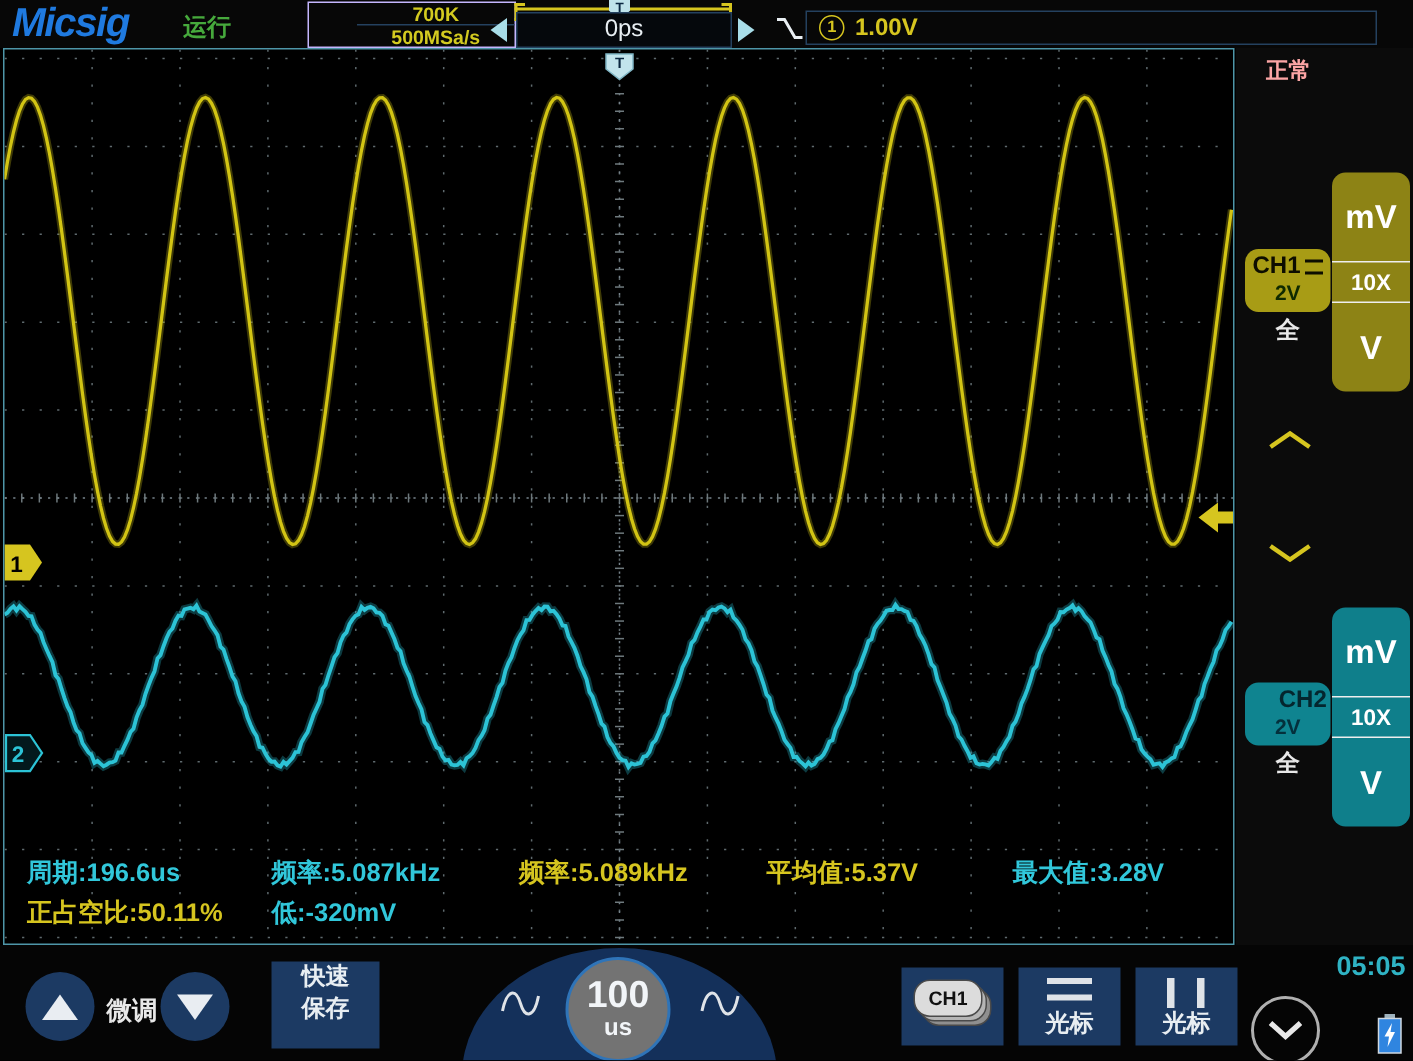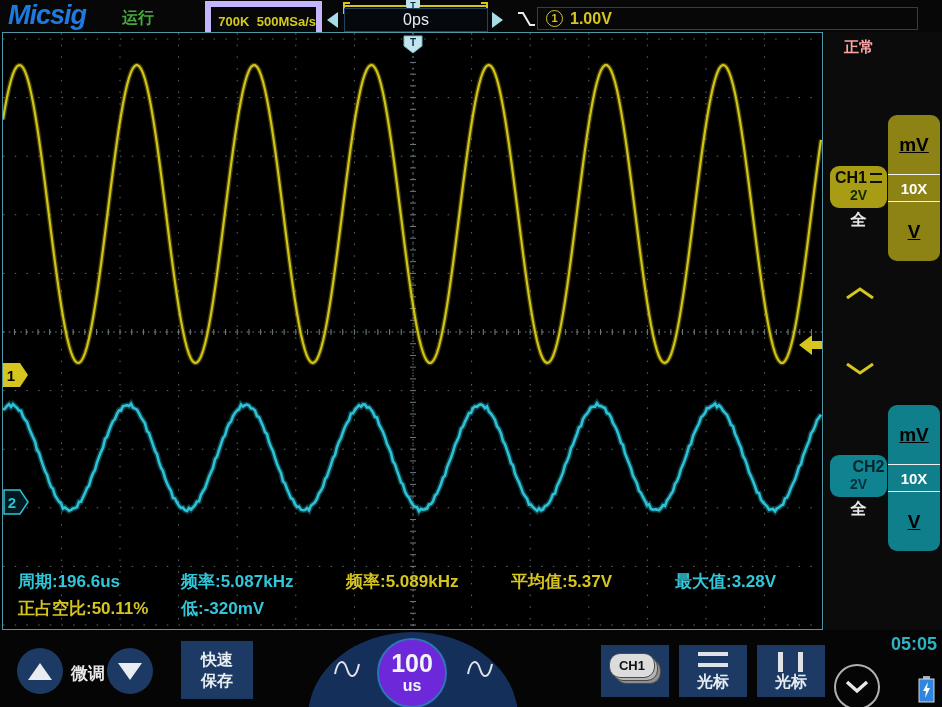--- a/index.html
+++ b/index.html
@@ -4,22 +4,22 @@
 <style>
   html,body{margin:0;padding:0;background:#000;}
   #app{position:relative;width:942px;height:707px;background:#000;overflow:hidden;
        font-family:"Liberation Sans",sans-serif;-webkit-font-smoothing:antialiased;}
 
   
   #topbar{position:absolute;left:0;top:0;width:942px;height:32px;background:#070707;}
   .logo{position:absolute;left:8px;top:0px;font-size:27px;font-weight:bold;font-style:italic;
         color:#1f7ae0;letter-spacing:-1px;}
   .run-status{position:absolute;left:122px;top:8px;font-size:16px;font-weight:bold;color:#46a93c;}
-  .depth-box{position:absolute;left:205px;top:1px;width:105px;height:29px;border:6px solid #c4b5fd;
-             display:flex;flex-direction:row;}
+  .depth-box{position:absolute;left:205px;top:1px;width:105px;height:29px;border:1px solid #c4b5fd;
+             display:flex;flex-direction:column;padding-left:32px;}
   .depth-box>div{flex:1;display:flex;align-items:center;justify-content:center;
                  color:#d3ca20;font-size:13px;font-weight:bold;line-height:1;}
   .depth-box>div:first-child{border-bottom:1px solid #24415f;}
   .hslider{position:absolute;left:343px;top:2px;width:145px;height:9px;}
   .hslider .track{position:absolute;left:0;top:3px;width:145px;height:2px;background:#d6c51f;}
   .hslider .brk-l{position:absolute;left:0;top:0;width:5px;height:8px;
         border-left:2px solid #d6c51f;border-top:2px solid #d6c51f;border-bottom:2px solid #d6c51f;}
   .hslider .brk-r{position:absolute;right:0;top:0;width:5px;height:8px;
         border-right:2px solid #d6c51f;border-top:2px solid #d6c51f;border-bottom:2px solid #d6c51f;}
   .mini-t{position:absolute;left:63px;top:-2px;width:14px;height:13px;background:#bfe3ea;
@@ -51,21 +51,21 @@
   .meas-row span{position:absolute;top:0;font-size:17px;font-weight:bold;white-space:nowrap;}
   .m-cyan{color:#31c7da;}
   .m-yellow{color:#d6c51f;}
 
   
   #sidebar{position:absolute;left:824px;top:32px;width:118px;height:598px;background:#0b0b0b;}
   .normal-lbl{position:absolute;left:20px;top:6px;color:#fca5a5;font-size:15px;font-weight:bold;}
   .vpanel{position:absolute;width:52px;height:146px;border-radius:9px;display:flex;flex-direction:column;
           overflow:hidden;}
   .vpanel .u{flex:1;display:flex;align-items:center;justify-content:center;
-             font-size:19px;font-weight:bold;color:#000000;text-decoration:underline;}
+             font-size:22px;font-weight:bold;color:#ffffff;}
   .vpanel .probe{height:26px;display:flex;align-items:center;justify-content:center;
              color:#fff;font-size:15px;font-weight:bold;
              border-top:1.5px solid #eee;border-bottom:1.5px solid #eee;}
   .p-olive{background:#8d8315;left:64px;top:83px;}
   .p-teal{background:#0f7f8b;left:64px;top:373px;}
   .chbadge{position:absolute;width:57px;height:42px;border-radius:9px;text-align:center;left:6px;}
   .b-olive{background:#a89c15;top:134px;}
   .b-teal{background:#0f8490;top:423px;}
   .chbadge .nm{font-size:16px;font-weight:bold;color:#0d0d00;line-height:20px;margin-top:2px;
                display:flex;align-items:center;justify-content:center;gap:3px;}
@@ -87,25 +87,25 @@
   .circle-btn{position:absolute;width:46px;height:46px;border-radius:50%;background:#1c3a63;
               display:flex;align-items:center;justify-content:center;}
   .tri-up{width:0;height:0;border-left:12px solid transparent;border-right:12px solid transparent;
           border-bottom:17px solid #e9edf2;}
   .tri-down{width:0;height:0;border-left:12px solid transparent;border-right:12px solid transparent;
           border-top:17px solid #e9edf2;}
   .fine-lbl{position:absolute;left:66px;top:32px;width:44px;text-align:center;color:#e8e8e8;
             font-size:17px;font-weight:bold;}
   .save-btn{position:absolute;left:181px;top:11px;width:72px;height:58px;background:#1c3a63;
             color:#e8eef2;font-size:16px;font-weight:bold;display:flex;flex-direction:column;
-            align-items:center;justify-content:center;line-height:21px;}
+            align-items:center;line-height:21px;}
   .big-ellipse{position:absolute;left:308px;top:2px;width:210px;height:170px;border-radius:50%;
             background:#14305a;}
   .tb-circle{position:absolute;left:377px;top:8px;width:70px;height:70px;border-radius:50%;
-            background:#6d28d9;border:2.5px solid #2f74b8;box-sizing:border-box;text-align:center;}
+            background:#737373;border:2.5px solid #2f74b8;box-sizing:border-box;text-align:center;}
   .tb-val{color:#f2f5f8;font-size:25px;font-weight:bold;line-height:30px;margin-top:8px;}
   .tb-unit{color:#f2f5f8;font-size:16px;font-weight:bold;line-height:16px;}
   .sine-icon{position:absolute;top:25px;}
   .sq-btn{position:absolute;top:15px;width:68px;height:52px;background:#1c3a63;}
   .pill{position:absolute;border-radius:11px;border:1.5px solid #4a4a4a;}
   .cur-lbl{position:absolute;bottom:4px;width:100%;text-align:center;color:#e8eef2;
            font-size:16px;font-weight:bold;}
   .hline{position:absolute;width:30px;height:4px;background:#dfe3e8;left:19px;}
   .vbar{position:absolute;width:5px;height:20px;background:#dfe3e8;top:7px;}
   .chev-circle{position:absolute;left:834px;top:34px;width:46px;height:46px;border-radius:50%;

